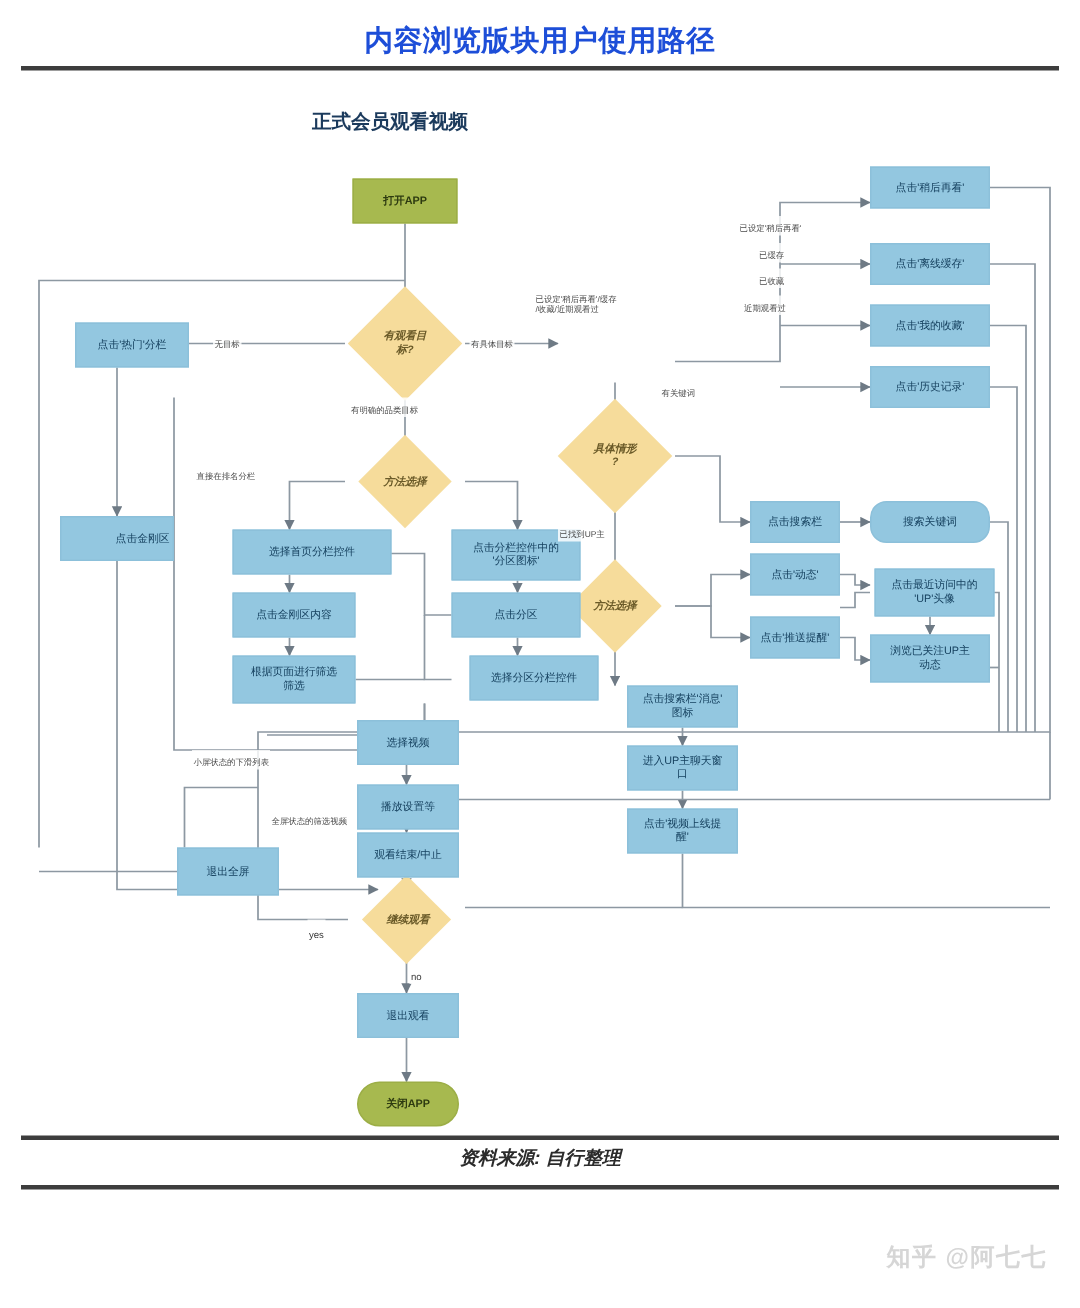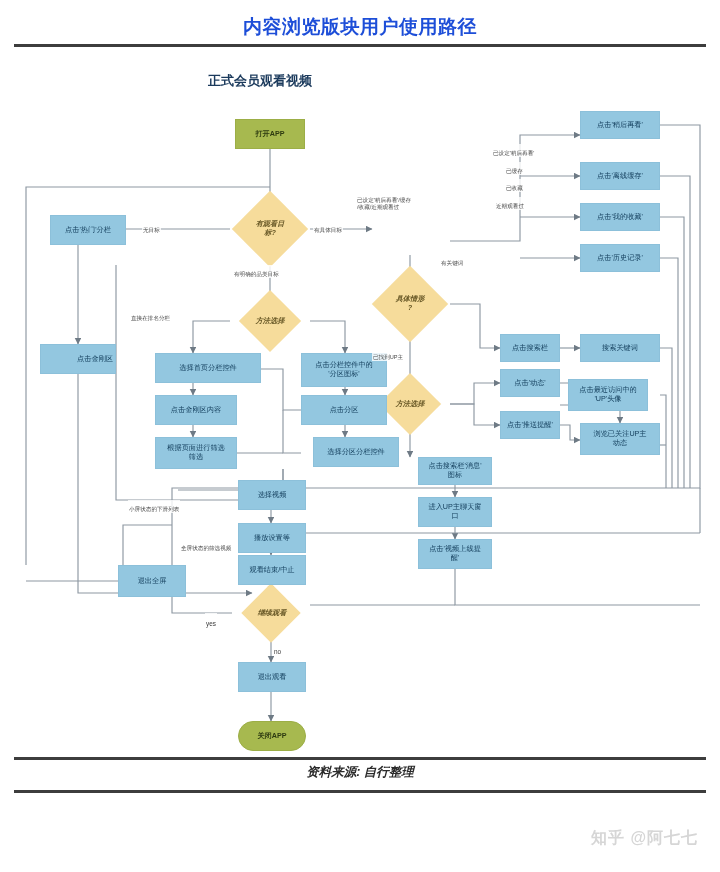--- a/index.html
+++ b/index.html
@@ -314,28 +314,28 @@
     <div class="node proc" style="left:580px; top:108px; width:80px; height:28px;">
       <span>点击'我的收藏'</span>
     </div>
     <div class="node proc" style="left:580px; top:149px; width:80px; height:28px;">
       <span>点击'历史记录'</span>
     </div>
 
     <div class="node proc" style="left:500px; top:239px; width:60px; height:28px;">
       <span>点击搜索栏</span>
     </div>
-    <div class="node proc" style="left:580px; top:239px; width:80px; height:28px;">
+    <div class="node proc" style="left:580px; top:239px; width:80px; height:28px;border-radius:11px;">
       <span>搜索关键词</span>
     </div>
 
     <div class="node proc" style="left:500px; top:274px; width:60px; height:28px;">
       <span>点击'动态'</span>
     </div>
-    <div class="node proc" style="left:568px; top:284px; width:80px; height:32px;">
+    <div class="node proc" style="left:583px; top:284px; width:80px; height:32px;">
       <span>点击最近访问中的
 'UP'头像</span>
     </div>
     <div class="node proc" style="left:580px; top:328px; width:80px; height:32px;">
       <span>浏览已关注UP主
 动态</span>
     </div>
 
     <div class="node proc" style="left:500px; top:316px; width:60px; height:28px;">
       <span>点击'推送提醒'</span>

